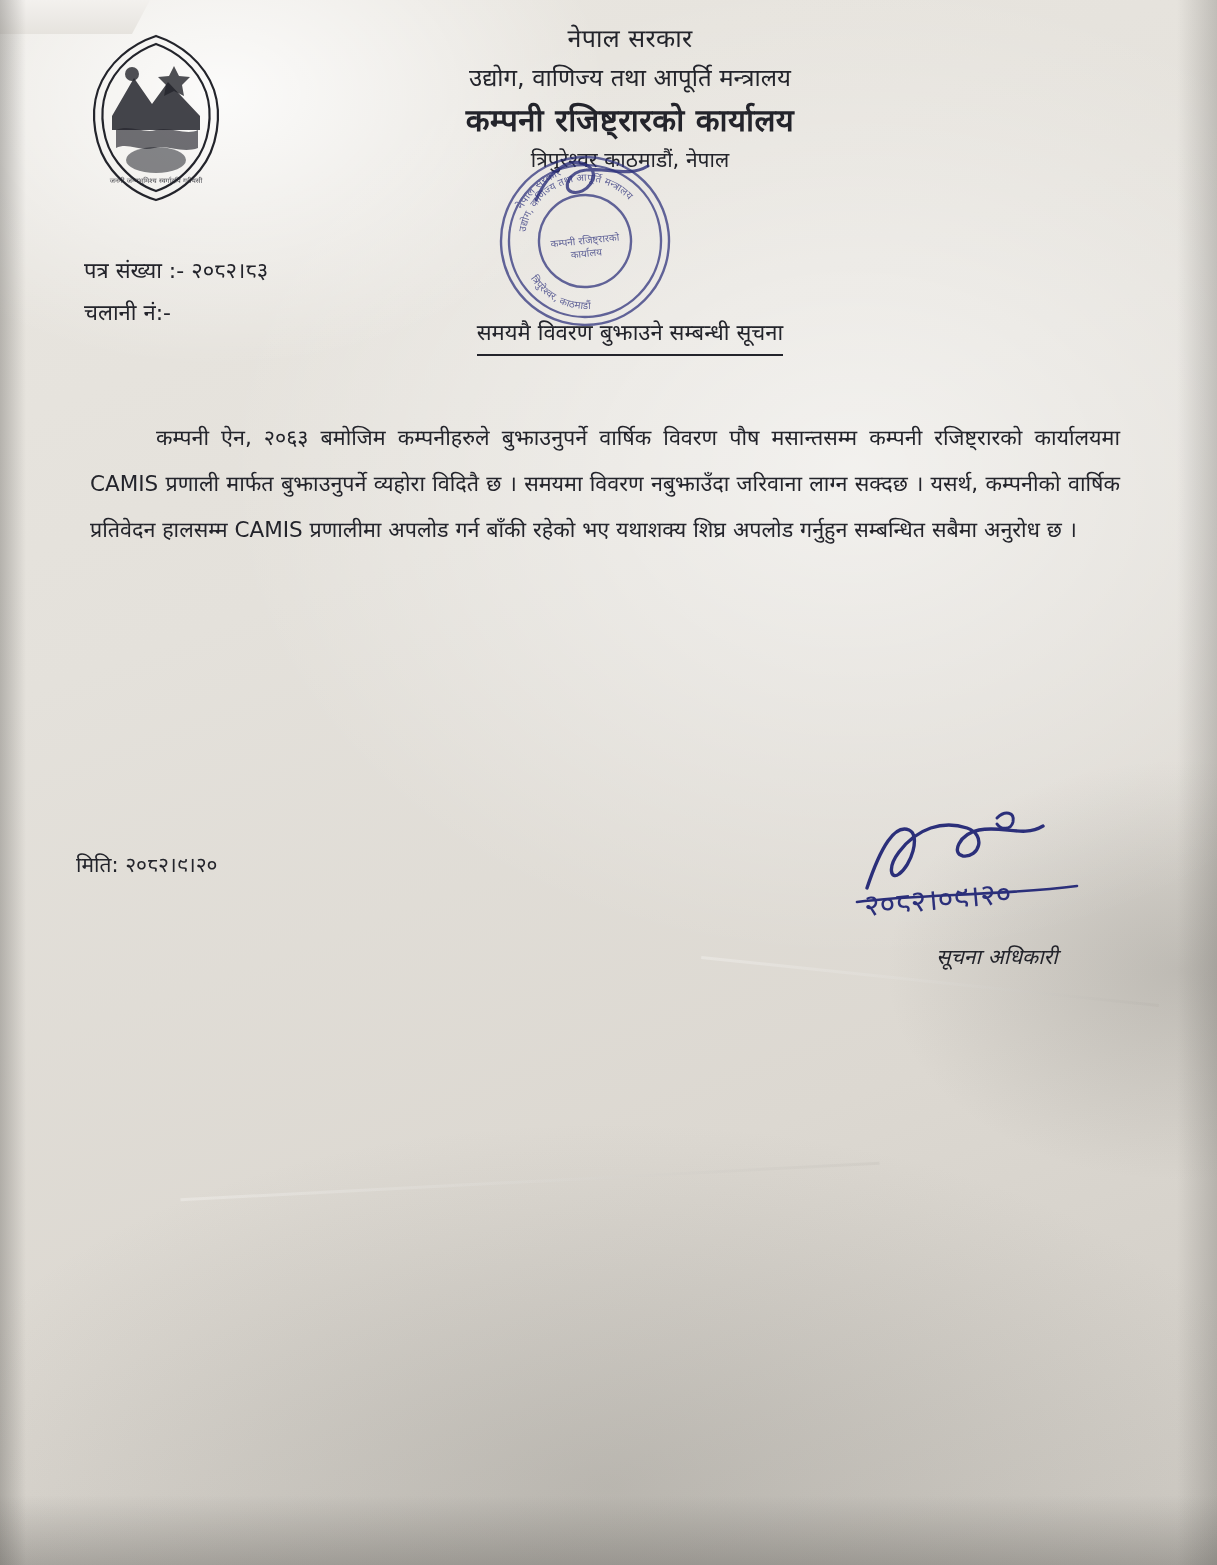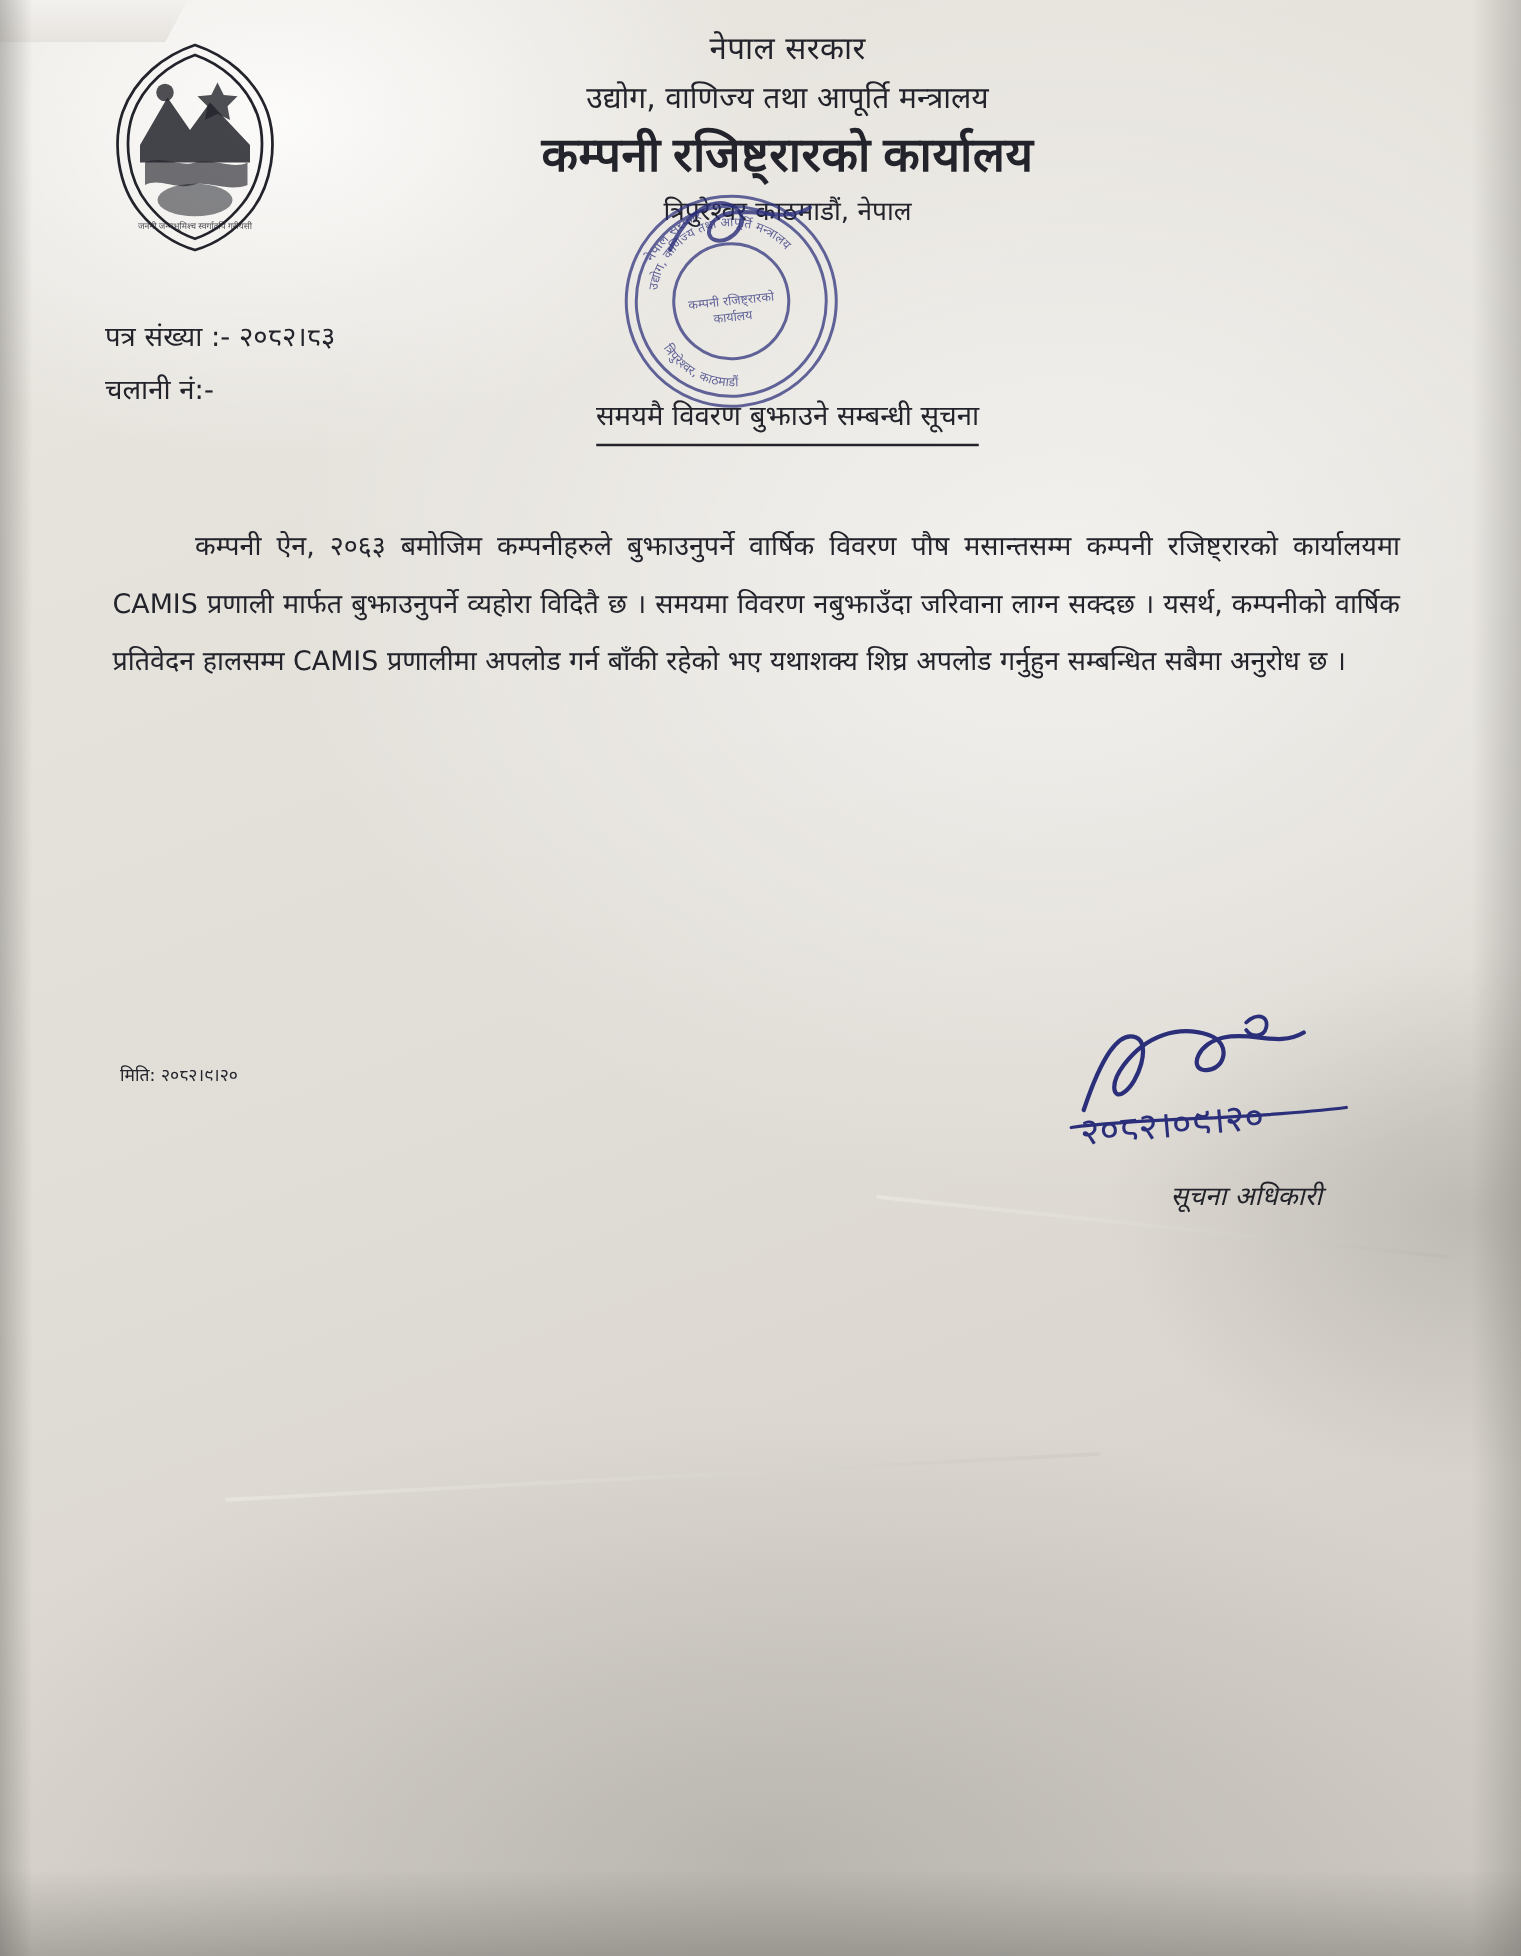--- a/index.html
+++ b/index.html
@@ -63,44 +63,42 @@
     position: absolute;
     inset: 0;
     color: #23242b;
   }
   .emblem {
     position: absolute;
     left: 82px;
     top: 30px;
     width: 148px;
     height: 175px;
-    font-family: Liberation Serif, serif;
   }
   .header-block {
     position: absolute;
     left: 250px;
     top: 22px;
     width: 760px;
     text-align: center;
     line-height: 1.35;
   }
   .hdr-1 {
     font-size: 25px;
     letter-spacing: .3px;
   }
   .hdr-2 {
     font-size: 24px;
     margin-top: 6px;
   }
   .hdr-3 {
-    font-size: 38px;
+    font-size: 31px;
     font-weight: bold;
     margin-top: 6px;
     letter-spacing: .4px;
-    font-family: Liberation Serif, serif;
   }
   .hdr-4 {
     font-size: 21px;
     margin-top: 4px;
   }
   .subject {
     position: absolute;
     left: 250px;
     top: 316px;
     width: 760px;
@@ -127,23 +125,23 @@
     width: 1030px;
     font-size: 21.5px;
     line-height: 2.15;
     text-align: justify;
     text-justify: inter-word;
   }
   .para { margin: 0 0 6px 0; text-indent: 66px; }
 
   .date-line {
     position: absolute;
-    left: 96px;
+    left: 76px;
     top: 850px;
-    font-size: 14px;
+    font-size: 21px;
   }
 
   .sign-block {
     position: absolute;
     right: 70px;
     top: 790px;
     width: 300px;
     text-align: center;
   }
   .sign-scribble {

